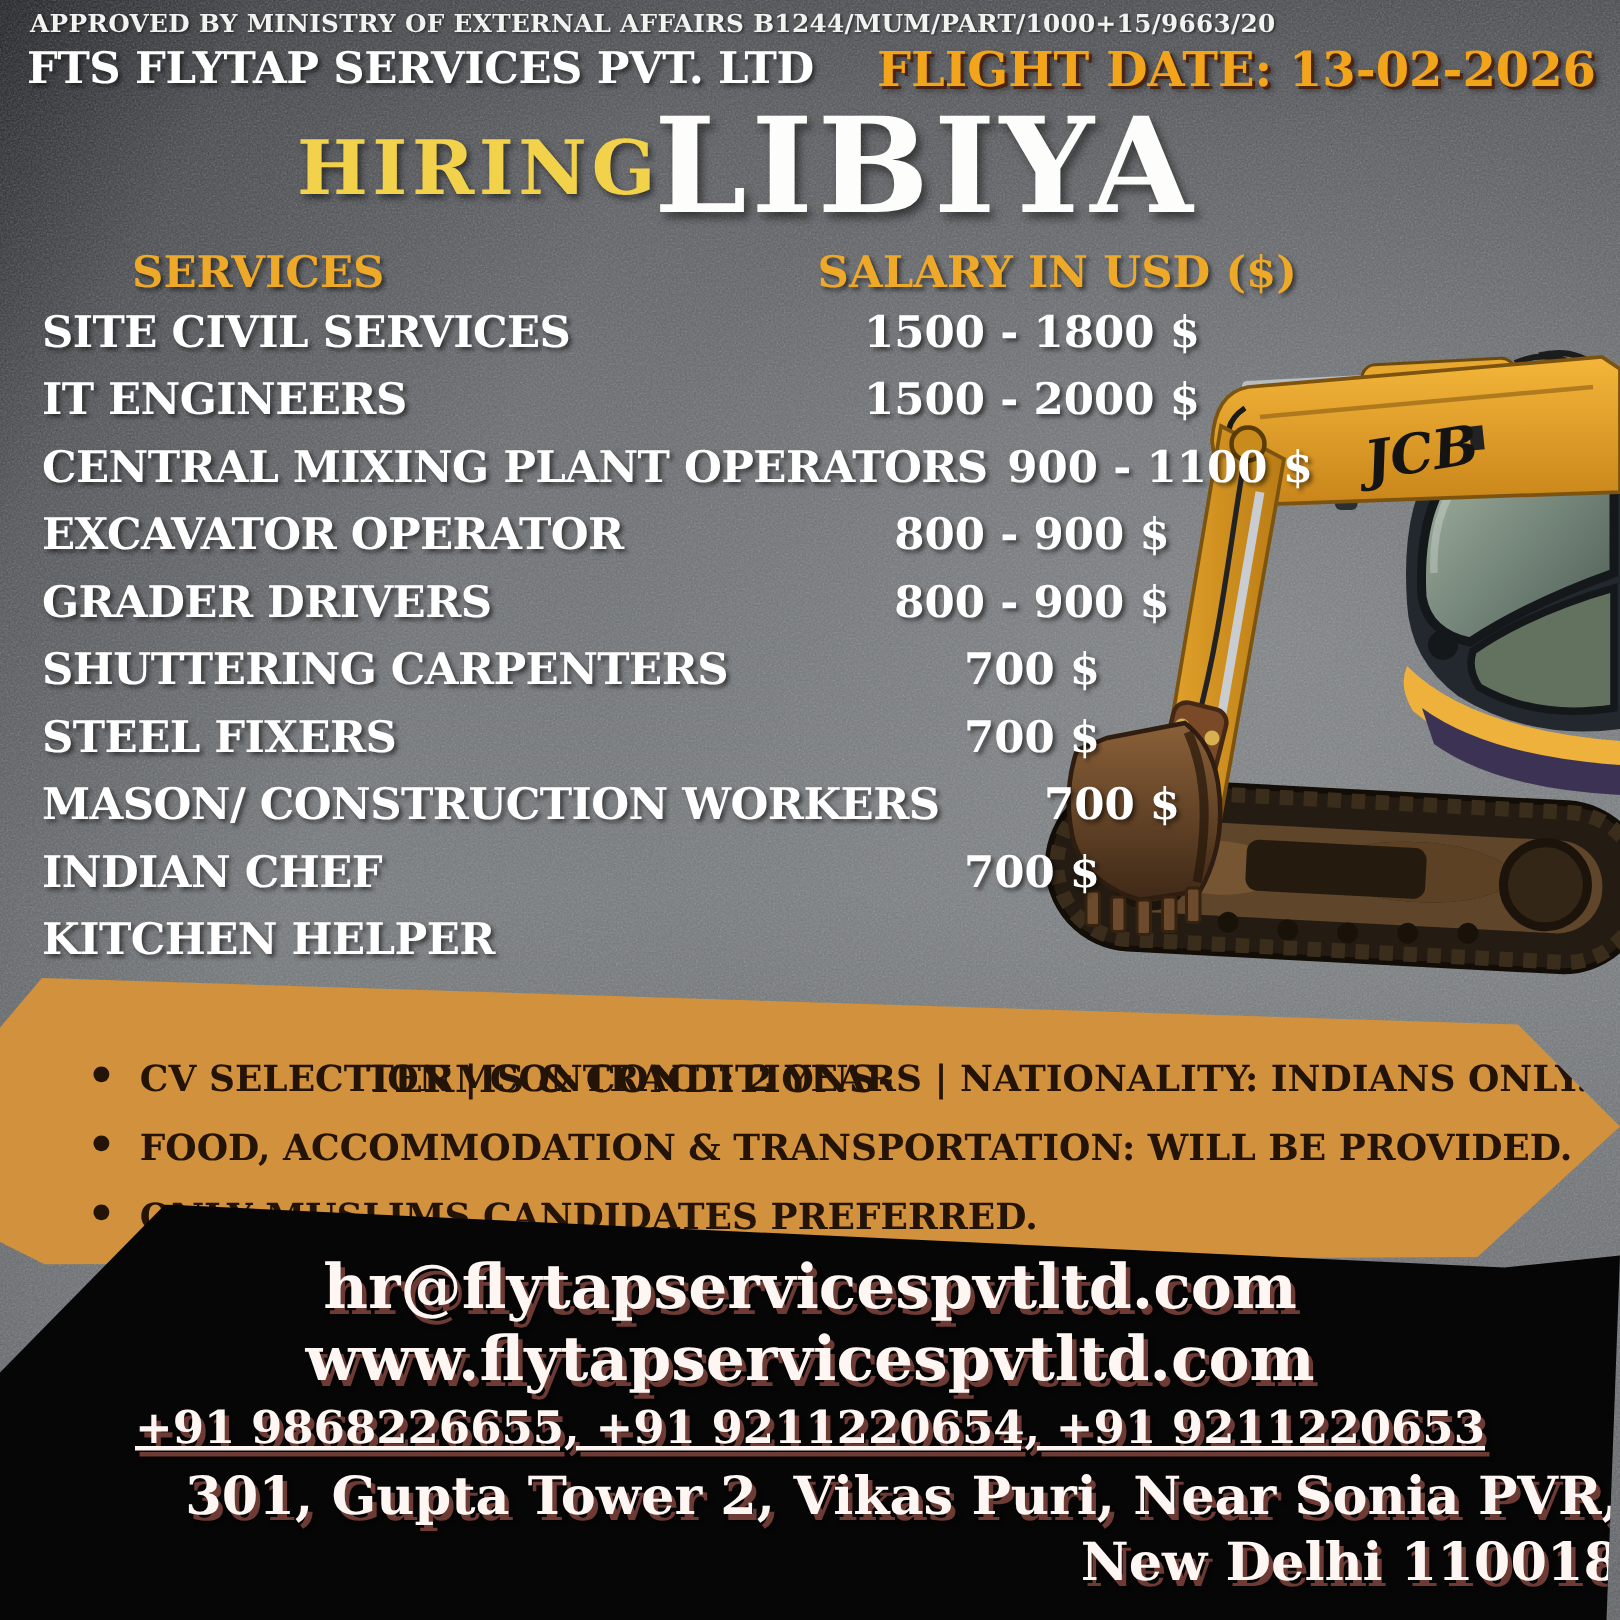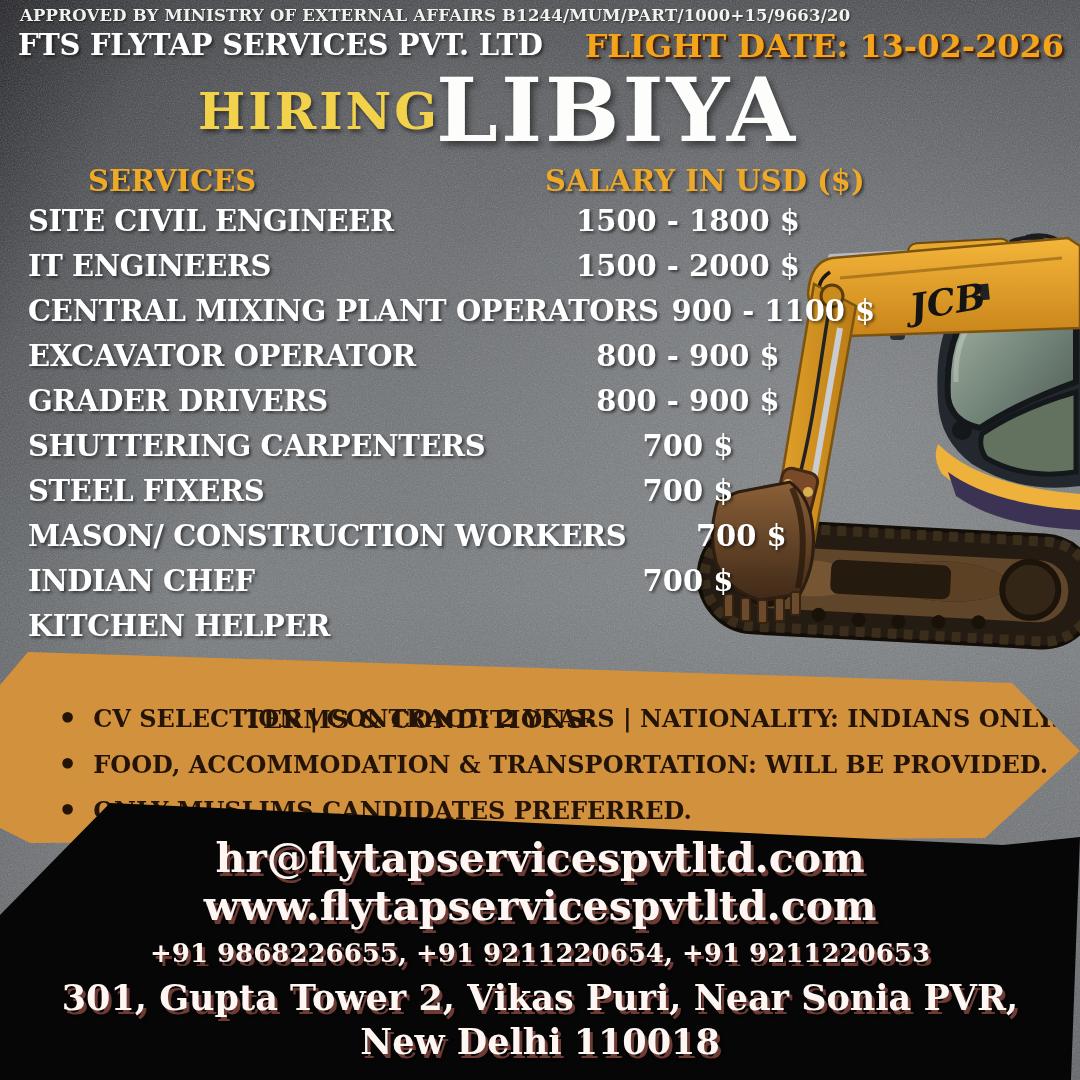--- a/index.html
+++ b/index.html
@@ -61,22 +61,22 @@
   .terms-item{display:flex;align-items:center;height:46px;color:#241408;font-weight:bold;font-size:24px;white-space:nowrap;}
   .terms-item .bullet{font-size:30px;margin-right:16px;line-height:1;}
   
   .contact-band{
     left:0;top:790px;width:1080px;height:290px;background:#060606;z-index:5;
     clip-path:polygon(110px 13px, 1003px 55px, 1080px 47px, 1071px 290px, 0 290px, 0 125px);
   }
   .contact-inner{position:absolute;left:0;top:44px;width:100%;text-align:center;color:#fdf6f2;}
   .contact-line{font-weight:bold;text-shadow:3px 4px 0 #6e3a34, 4px 5px 3px rgba(0,0,0,.6);white-space:nowrap;}
   .email,.website{font-size:41px;line-height:48px;}
-  .phones{font-size:26px;line-height:46px;}
-  .address{font-size:35px;line-height:44px;}
+  .phones{font-size:30px;line-height:46px;text-decoration:underline;}
+  .address{font-size:35px;line-height:44px;text-align:right;}
   
   .machine{left:680px;top:232px;z-index:2;}
 </style>
 </head>
 <body>
 
 <div class="poster">
 
   <svg class="noise" width="1080" height="1080">
     <filter id="grain">
@@ -180,21 +180,21 @@
   <div class="layer company">FTS FLYTAP SERVICES PVT. LTD</div>
   <div class="layer flightdate">FLIGHT DATE: 13-02-2026</div>
   <div class="layer hiring">HIRING</div>
   <div class="layer destination">LIBIYA</div>
 
   <div class="layer colhead pos-head">SERVICES</div>
   <div class="layer colhead sal-head">SALARY IN USD ($)</div>
 
   <div class="layer rows">
     <div class="row">
-      <span class="position">SITE CIVIL ENGINEER</span>
+      <span class="position">SITE CIVIL SERVICES</span>
       <span class="salary">1500 - 1800 $</span>
     </div>
     <div class="row">
       <span class="position">IT ENGINEERS</span>
       <span class="salary">1500 - 2000 $</span>
     </div>
     <div class="row">
       <span class="position">CENTRAL MIXING PLANT OPERATORS</span>
       <span class="salary">900 - 1100 $</span>
     </div>

